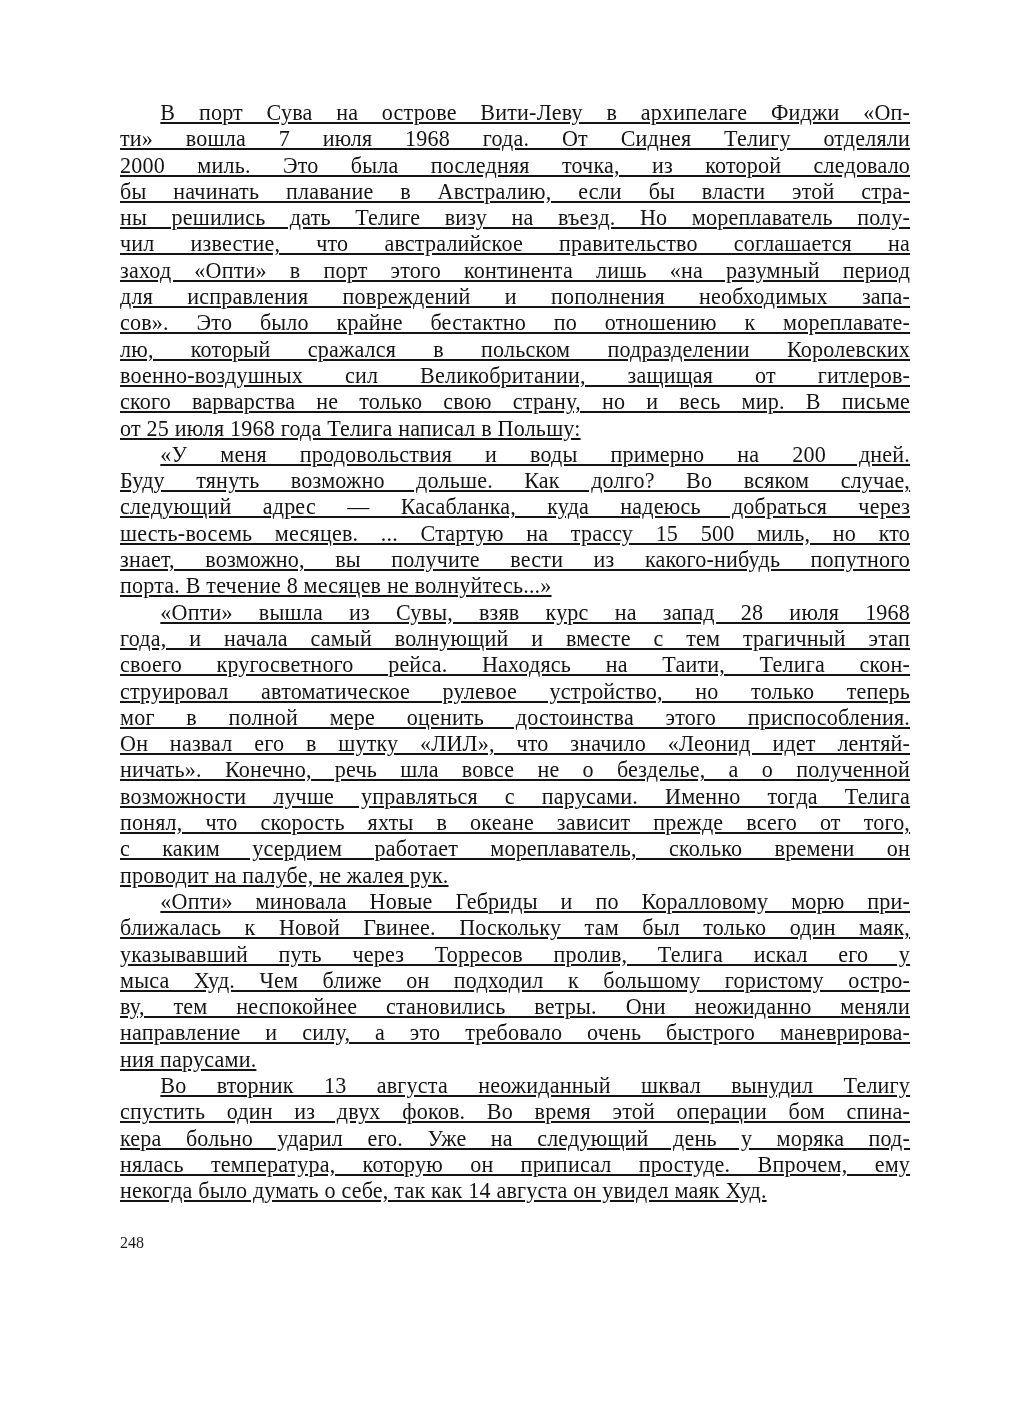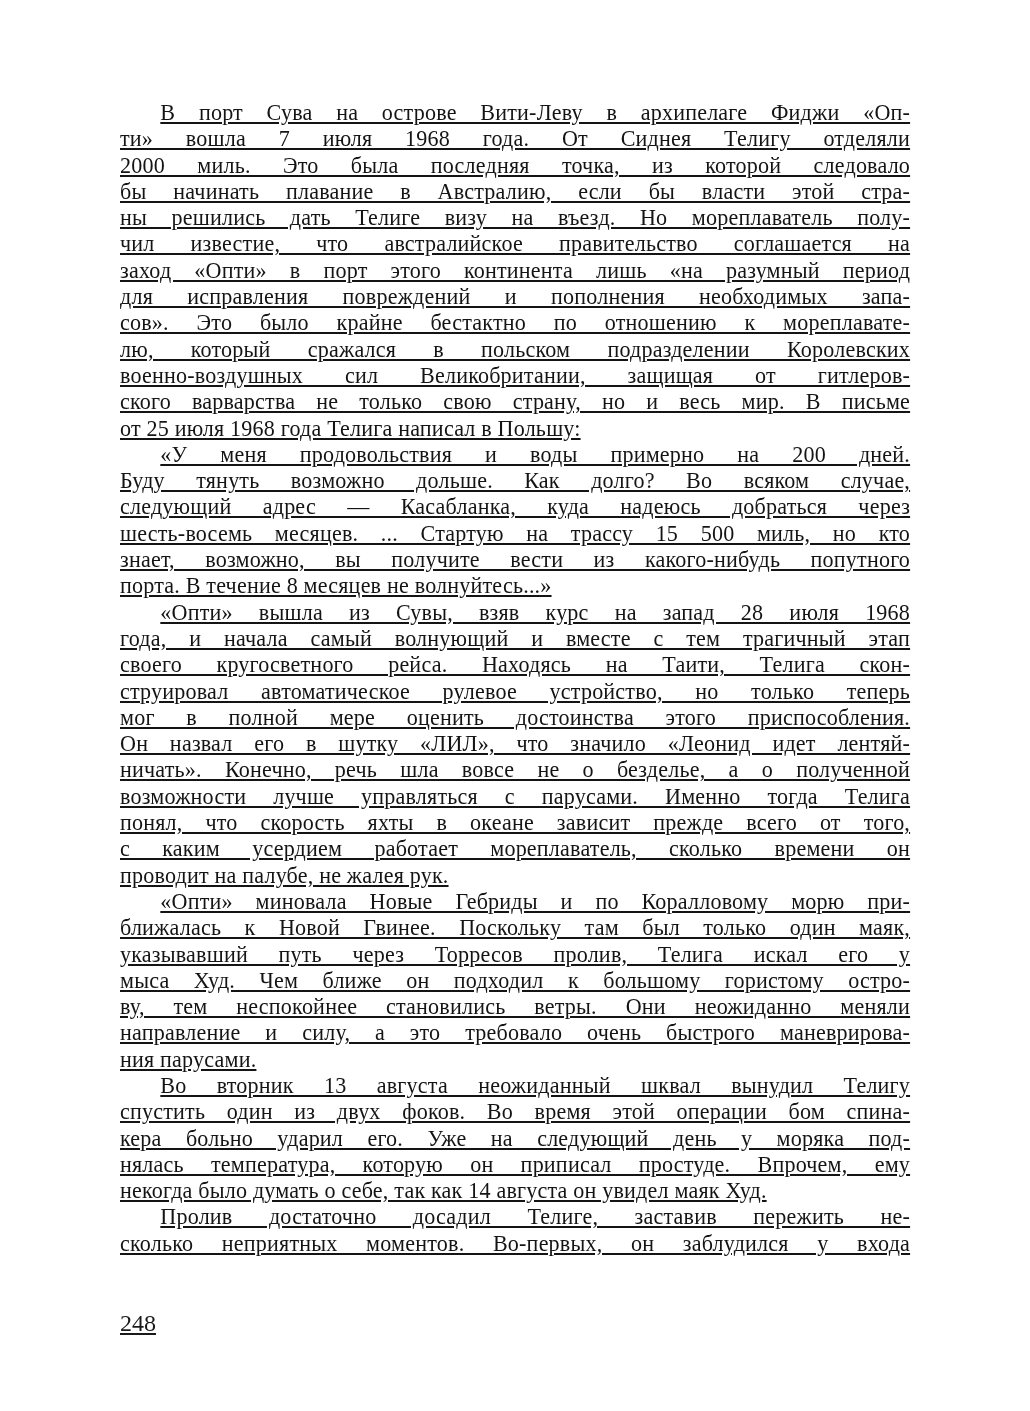--- a/index.html
+++ b/index.html
@@ -38,25 +38,24 @@
     .line.last {
       text-align-last: left;
     }
     .line.indent {
       padding-left: 42px;
       width: 781px;
     }
     .page-number {
       position: absolute;
       left: 120px;
-      top: 1310px;
+      top: 1234px;
       font-family: "Liberation Serif", "DejaVu Serif", serif;
-      font-size: 24px;
+      font-size: 16px;
       color: #1a1a1a;
-      text-decoration: underline;
     }
   </style>
 </head>
 <body>
 
 <div class="page">
 
   <div>
     <div class="line indent">В порт Сува на острове Вити-Леву в архипелаге Фиджи «Оп-</div>
     <div class="line">ти» вошла 7 июля 1968 года. От Сиднея Телигу отделяли</div>
@@ -107,20 +106,16 @@
   </div>
 
   <div>
     <div class="line indent">Во вторник 13 августа неожиданный шквал вынудил Телигу</div>
     <div class="line">спустить один из двух фоков. Во время этой операции бом спина-</div>
     <div class="line">кера больно ударил его. Уже на следующий день у моряка под-</div>
     <div class="line">нялась температура, которую он приписал простуде. Впрочем, ему</div>
     <div class="line last">некогда было думать о себе, так как 14 августа он увидел маяк Худ.</div>
   </div>
 
-  <div>
-    <div class="line indent">Пролив достаточно досадил Телиге, заставив пережить не-</div>
-    <div class="line">сколько неприятных моментов. Во-первых, он заблудился у входа</div>
-  </div>
 
 </div>
 
 <div class="page-number">248</div>
 
 </body></html>

